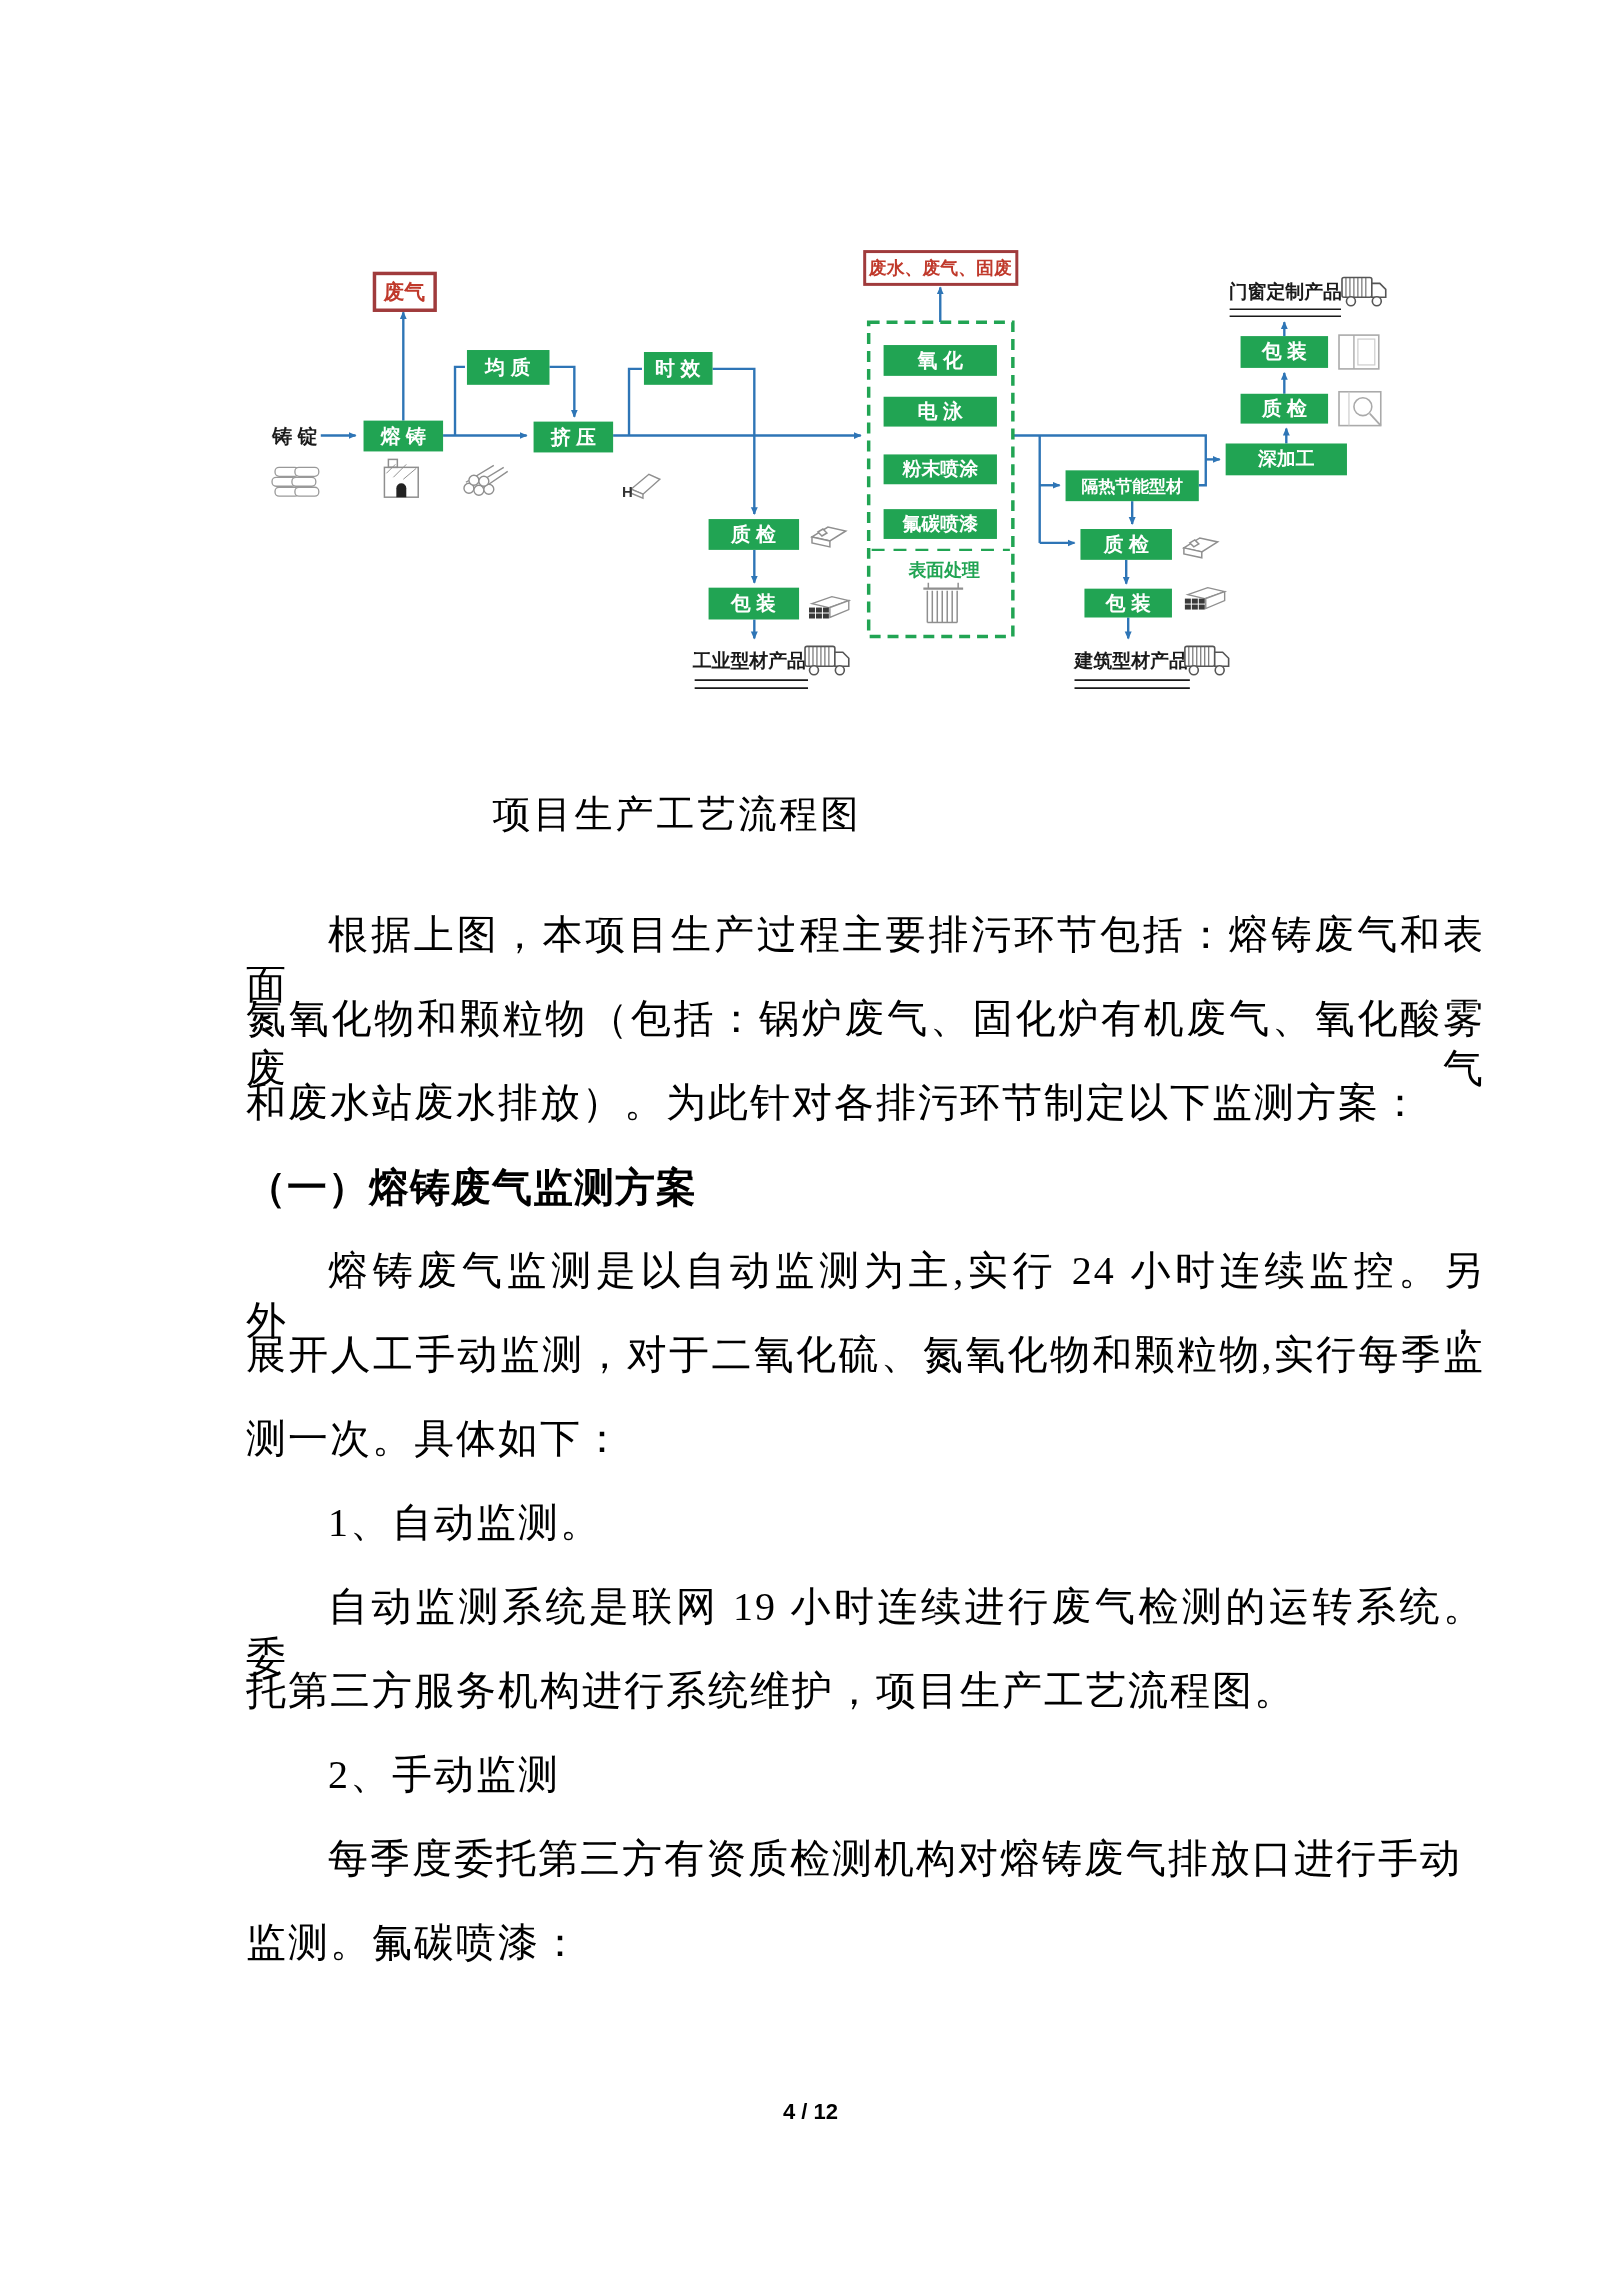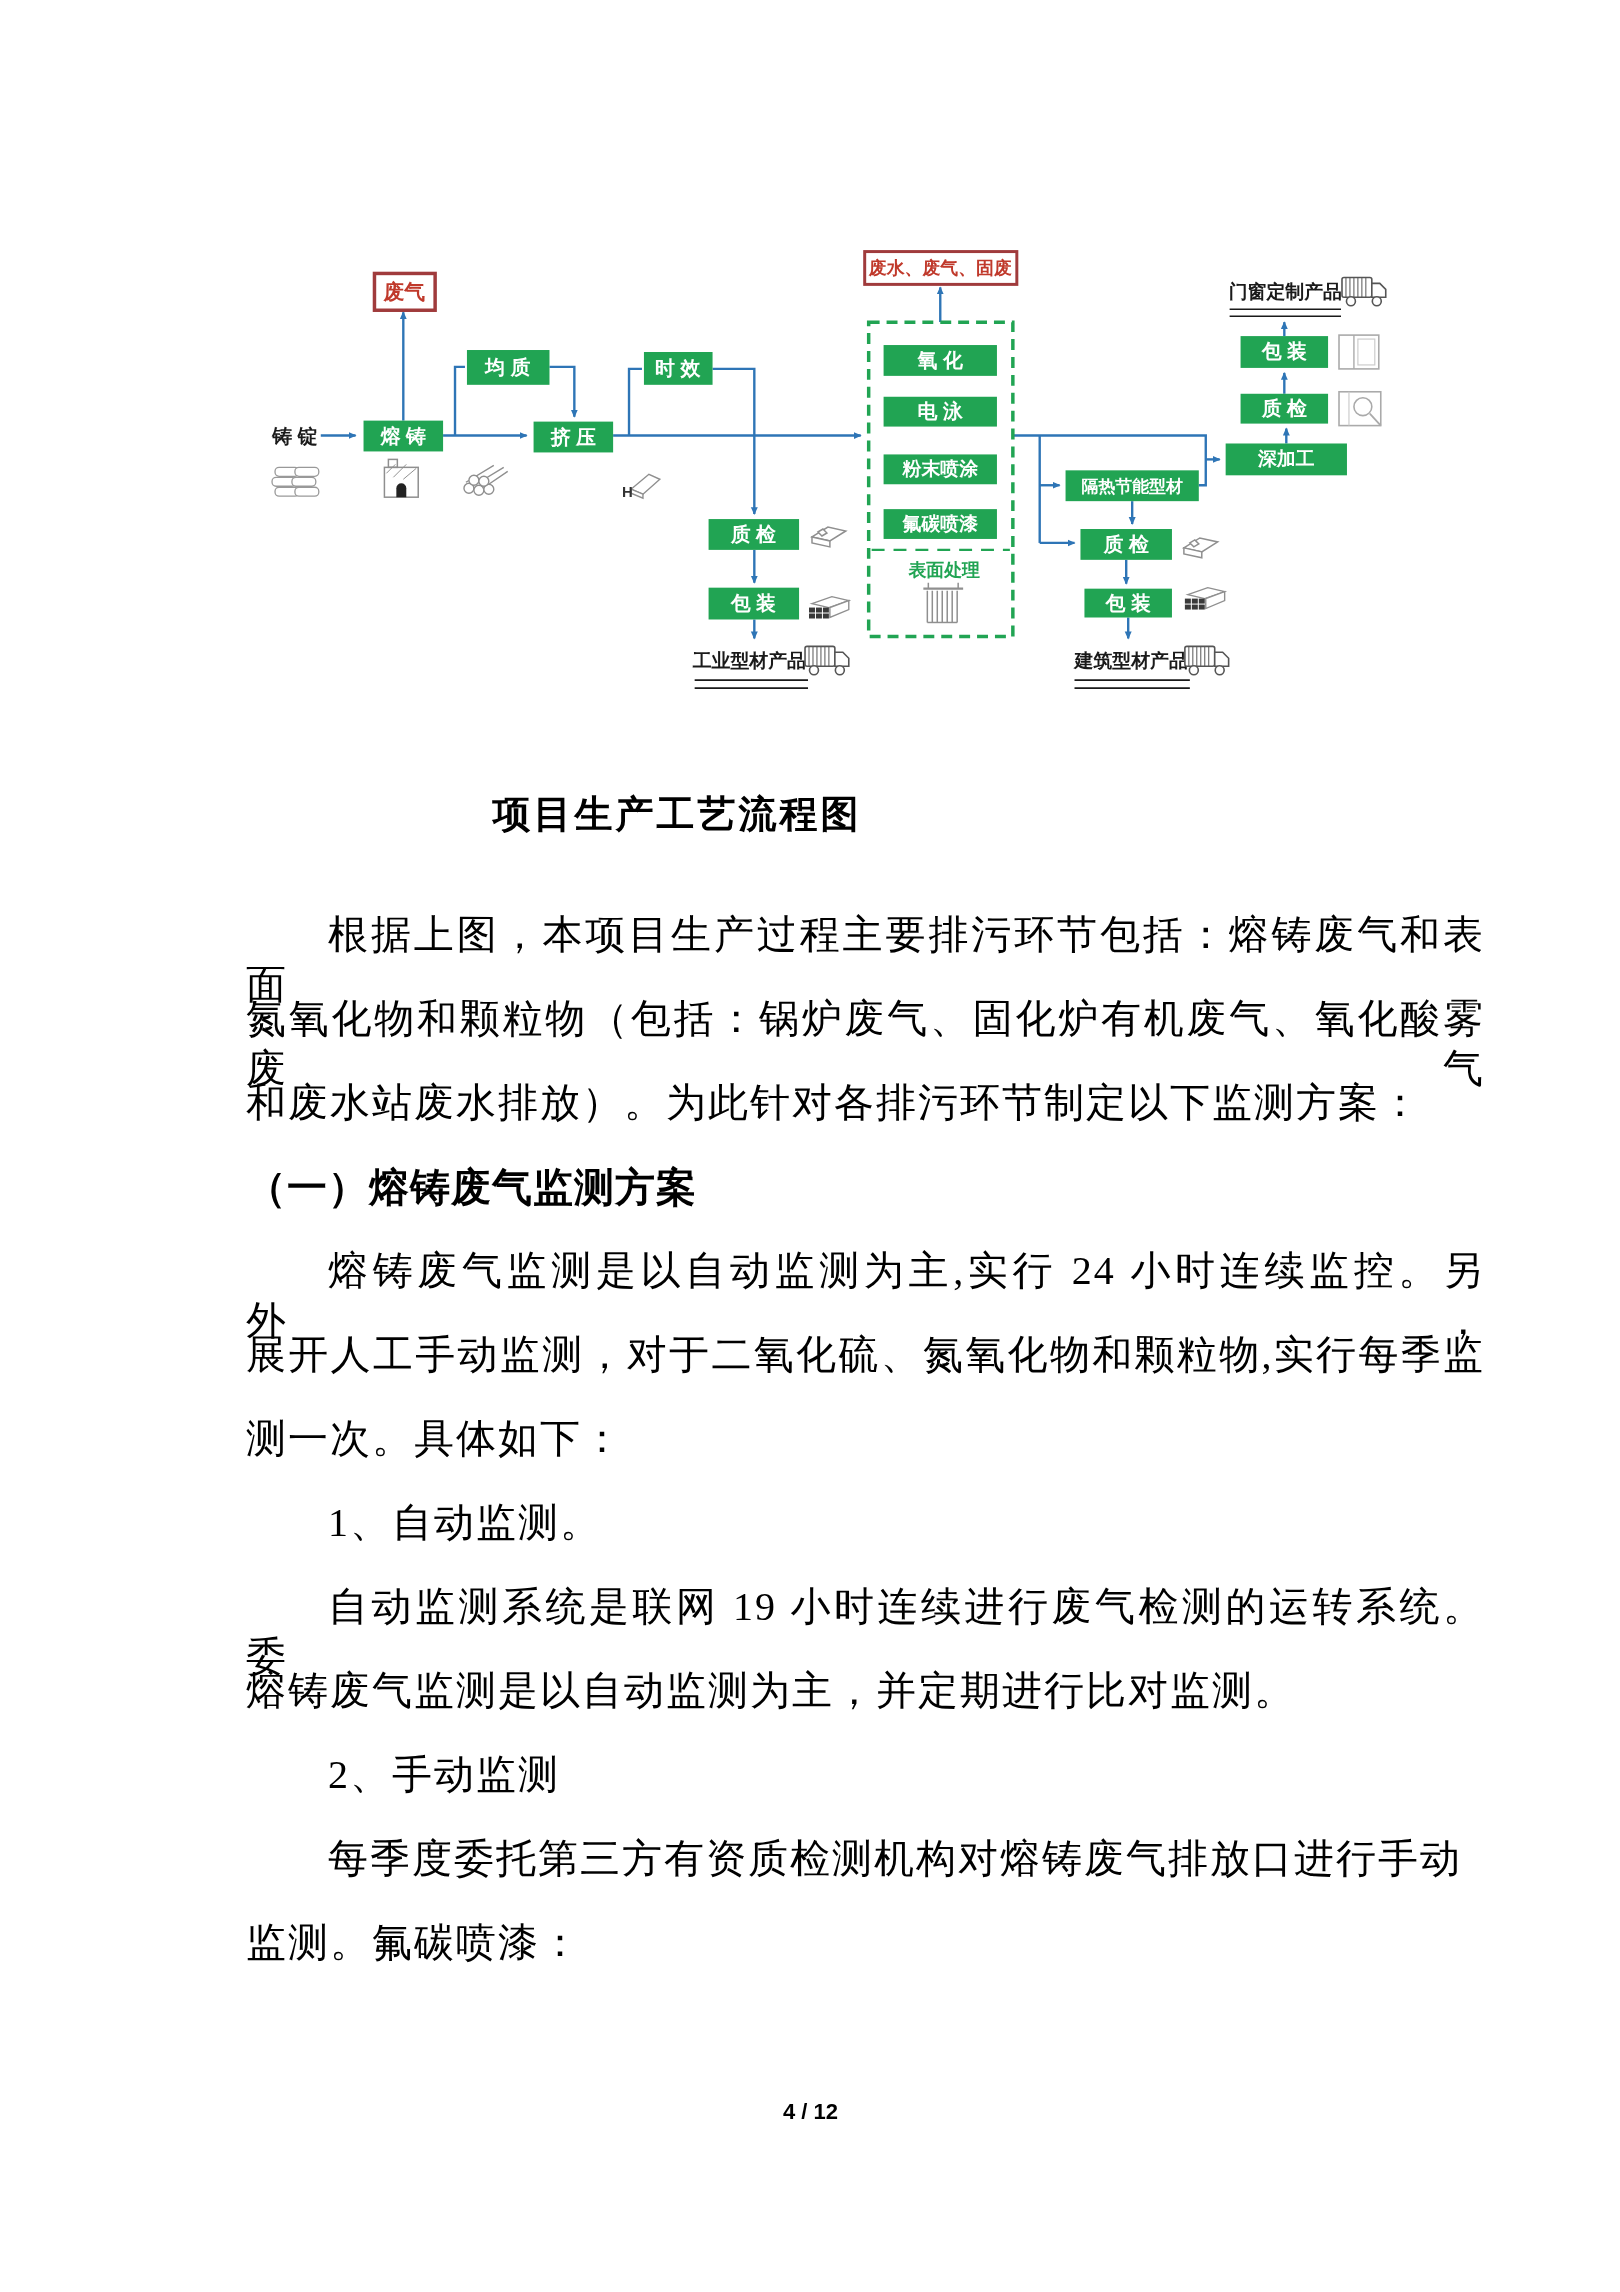--- a/index.html
+++ b/index.html
@@ -6,21 +6,21 @@
   .page {
     position:relative; width:1621px; height:2292px; margin:0 auto;
     background:#ffffff; overflow:hidden;
     font-family:"Liberation Serif","DejaVu Serif",serif; color:#000;
   }
   .figure-svg { position:absolute; top:0; left:0; }
   svg text { font-family:"Liberation Sans","DejaVu Sans",sans-serif; }
   .caption {
     position:absolute; top:789px; left:0; width:1354px; text-align:center;
     font-family:"Liberation Sans","DejaVu Sans",sans-serif;
-    font-weight:bold; font-size:38px; letter-spacing:3px;
+    font-weight:normal; font-size:38px; letter-spacing:3px;
   }
   .body-text { position:absolute; top:910px; left:214px; width:1239px; font-size:40px;margin-left:32px; }
   .bline { height:84px; line-height:50px; letter-spacing:2px; white-space:normal; }
   .indent { text-indent:82px; }
   .just { text-align:justify; text-align-last:justify; }
   .head {
     font-family:"Liberation Sans","DejaVu Sans",sans-serif;
     font-weight:bold; letter-spacing:1px;
   }
   .footer {
@@ -249,21 +249,21 @@
   <div class="body-text">
     <div class="bline indent just">根据上图，本项目生产过程主要排污环节包括：熔铸废气和表面</div>
     <div class="bline just">氮氧化物和颗粒物（包括：锅炉废气、固化炉有机废气、氧化酸雾废气</div>
     <div class="bline">和废水站废水排放）。为此针对各排污环节制定以下监测方案：</div>
     <div class="bline head">（一）熔铸废气监测方案</div>
     <div class="bline indent just">熔铸废气监测是以自动监测为主,实行 24 小时连续监控。另外，</div>
     <div class="bline just">展开人工手动监测，对于二氧化硫、氮氧化物和颗粒物,实行每季监</div>
     <div class="bline">测一次。具体如下：</div>
     <div class="bline indent">1、自动监测。</div>
     <div class="bline indent just">自动监测系统是联网 19 小时连续进行废气检测的运转系统。委</div>
-    <div class="bline">熔铸废气监测是以自动监测为主，并定期进行比对监测。</div>
+    <div class="bline">托第三方服务机构进行系统维护，项目生产工艺流程图。</div>
     <div class="bline indent">2、手动监测</div>
     <div class="bline indent">每季度委托第三方有资质检测机构对熔铸废气排放口进行手动</div>
     <div class="bline">监测。氟碳喷漆：</div>
   </div>
 
   <div class="footer">4 / 12</div>
 
 </div>
 
 

